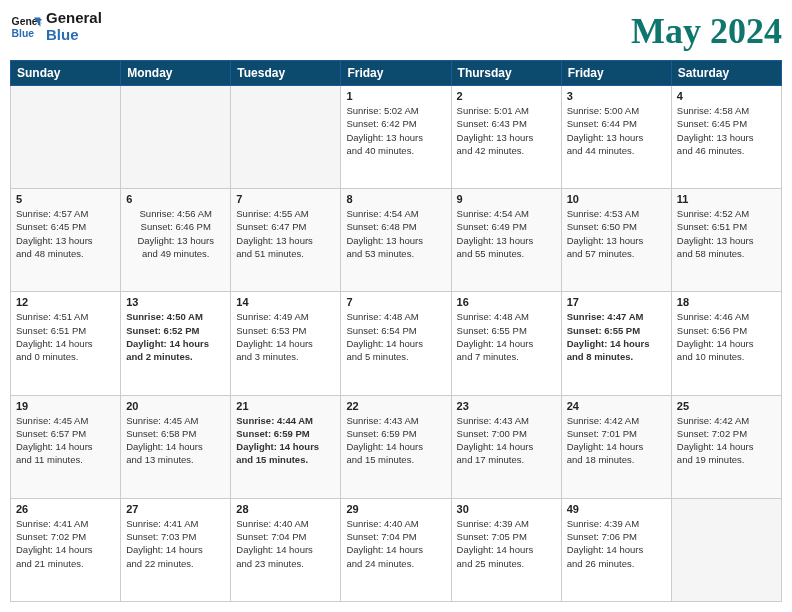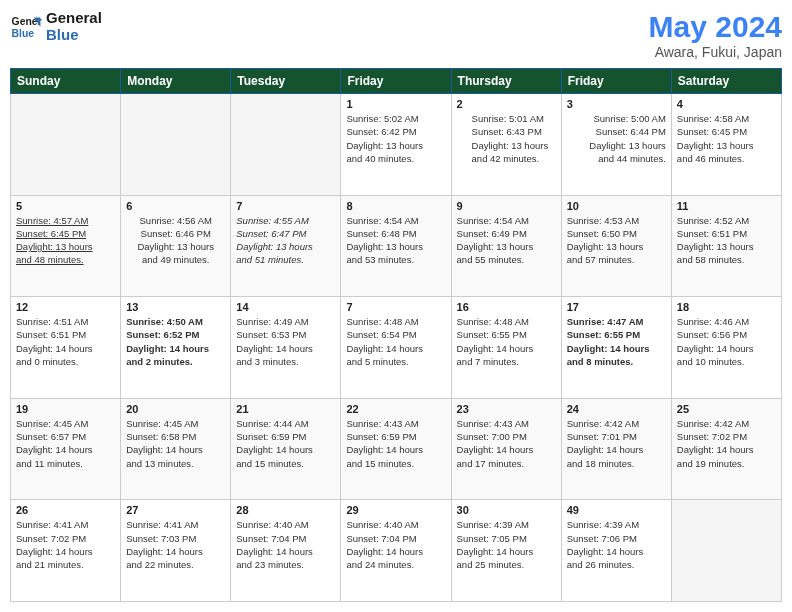--- a/index.html
+++ b/index.html
@@ -29,37 +29,38 @@
       gap: 4px;
     }
     .logo-icon {
       width: 32px;
       height: 32px;
     }
     .title-section {
       text-align: right;
     }
     .main-title {
-      font-size: 30px;
+      font-size: 36px;
       font-weight: bold;
-      color: #3b82f6;
+      color: #0f766e;
+      font-family: Liberation Serif, serif;
     }
     .subtitle {
       font-size: 14px;
       color: #555;
     }
     .calendar {
       flex: 1;
       border: 1px solid #ccc;
       border-collapse: collapse;
       width: 100%;
       table-layout: fixed;
     }
     .calendar thead tr th {
-      background-color: #14532d;
+      background-color: #0c4a6e;
       color: white;
       text-align: left;
       padding: 5px 6px;
       font-size: 12px;
       border: 1px solid #1a5a9a;
     }
     .calendar tbody tr td {
       border: 1px solid #ccc;
       vertical-align: top;
       padding: 4px 5px;
@@ -96,21 +97,20 @@
         <text x="2" y="32" font-size="13" font-weight="bold" fill="#2a6db5">Blue</text>
         <polygon points="30,8 38,8 38,20" fill="#2a6db5"></polygon>
       </svg>
       <div style="display:flex;flex-direction:column;line-height:1.1;">
         <span style="font-size:15px;font-weight:bold;color:#1a1a1a;">General</span>
         <span style="font-size:15px;font-weight:bold;color:#2a6db5;">Blue</span>
       </div>
     </div>
     <div class="title-section">
       <div class="main-title">May 2024</div>
-      <div class="subtitle">Awara, Fukui, Japan</div>
     </div>
   </div>
 
   <table class="calendar">
     <thead>
       <tr>
 
       <th>Sunday</th>
           <th>Monday</th>
           <th>Tuesday</th>
@@ -127,58 +127,58 @@
           <td class="empty-cell"></td>
           <td>
             <div class="day-number">1</div>
             <div class="day-info" style="white-space: pre-line;">Sunrise: 5:02 AM
 Sunset: 6:42 PM
 Daylight: 13 hours
 and 40 minutes.</div>
           </td>
           <td>
             <div class="day-number">2</div>
-            <div class="day-info" style="white-space: pre-line; margin-left: 15px;">Sunrise: 5:01 AM
+            <div class="day-info" style="white-space: pre-line;">Sunrise: 5:01 AM
 Sunset: 6:43 PM
 Daylight: 13 hours
 and 42 minutes.</div>
           </td>
           <td>
             <div class="day-number">3</div>
-            <div class="day-info" style="white-space: pre-line; text-align: right;">Sunrise: 5:00 AM
+            <div class="day-info" style="white-space: pre-line;">Sunrise: 5:00 AM
 Sunset: 6:44 PM
 Daylight: 13 hours
 and 44 minutes.</div>
           </td>
           <td>
             <div class="day-number">4</div>
             <div class="day-info" style="white-space: pre-line;">Sunrise: 4:58 AM
 Sunset: 6:45 PM
 Daylight: 13 hours
 and 46 minutes.</div>
           </td>
         </tr>
         <tr>
           <td>
             <div class="day-number">5</div>
-            <div class="day-info" style="white-space: pre-line; text-decoration: underline;">Sunrise: 4:57 AM
+            <div class="day-info" style="white-space: pre-line;">Sunrise: 4:57 AM
 Sunset: 6:45 PM
 Daylight: 13 hours
 and 48 minutes.</div>
           </td>
           <td>
             <div class="day-number">6</div>
             <div class="day-info" style="white-space: pre-line; text-align: center;">Sunrise: 4:56 AM
 Sunset: 6:46 PM
 Daylight: 13 hours
 and 49 minutes.</div>
           </td>
           <td>
             <div class="day-number">7</div>
-            <div class="day-info" style="white-space: pre-line; font-style: italic;">Sunrise: 4:55 AM
+            <div class="day-info" style="white-space: pre-line;">Sunrise: 4:55 AM
 Sunset: 6:47 PM
 Daylight: 13 hours
 and 51 minutes.</div>
           </td>
           <td>
             <div class="day-number">8</div>
             <div class="day-info" style="white-space: pre-line;">Sunrise: 4:54 AM
 Sunset: 6:48 PM
 Daylight: 13 hours
 and 53 minutes.</div>
@@ -266,21 +266,21 @@
           </td>
           <td>
             <div class="day-number">20</div>
             <div class="day-info" style="white-space: pre-line;">Sunrise: 4:45 AM
 Sunset: 6:58 PM
 Daylight: 14 hours
 and 13 minutes.</div>
           </td>
           <td>
             <div class="day-number">21</div>
-            <div class="day-info" style="white-space: pre-line;">Sunrise: 4:44 AM
+            <div class="day-info" style="white-space: pre-line; font-weight: bold;">Sunrise: 4:44 AM
 Sunset: 6:59 PM
 Daylight: 14 hours
 and 15 minutes.</div>
           </td>
           <td>
             <div class="day-number">22</div>
             <div class="day-info" style="white-space: pre-line;">Sunrise: 4:43 AM
 Sunset: 6:59 PM
 Daylight: 14 hours
 and 15 minutes.</div>

